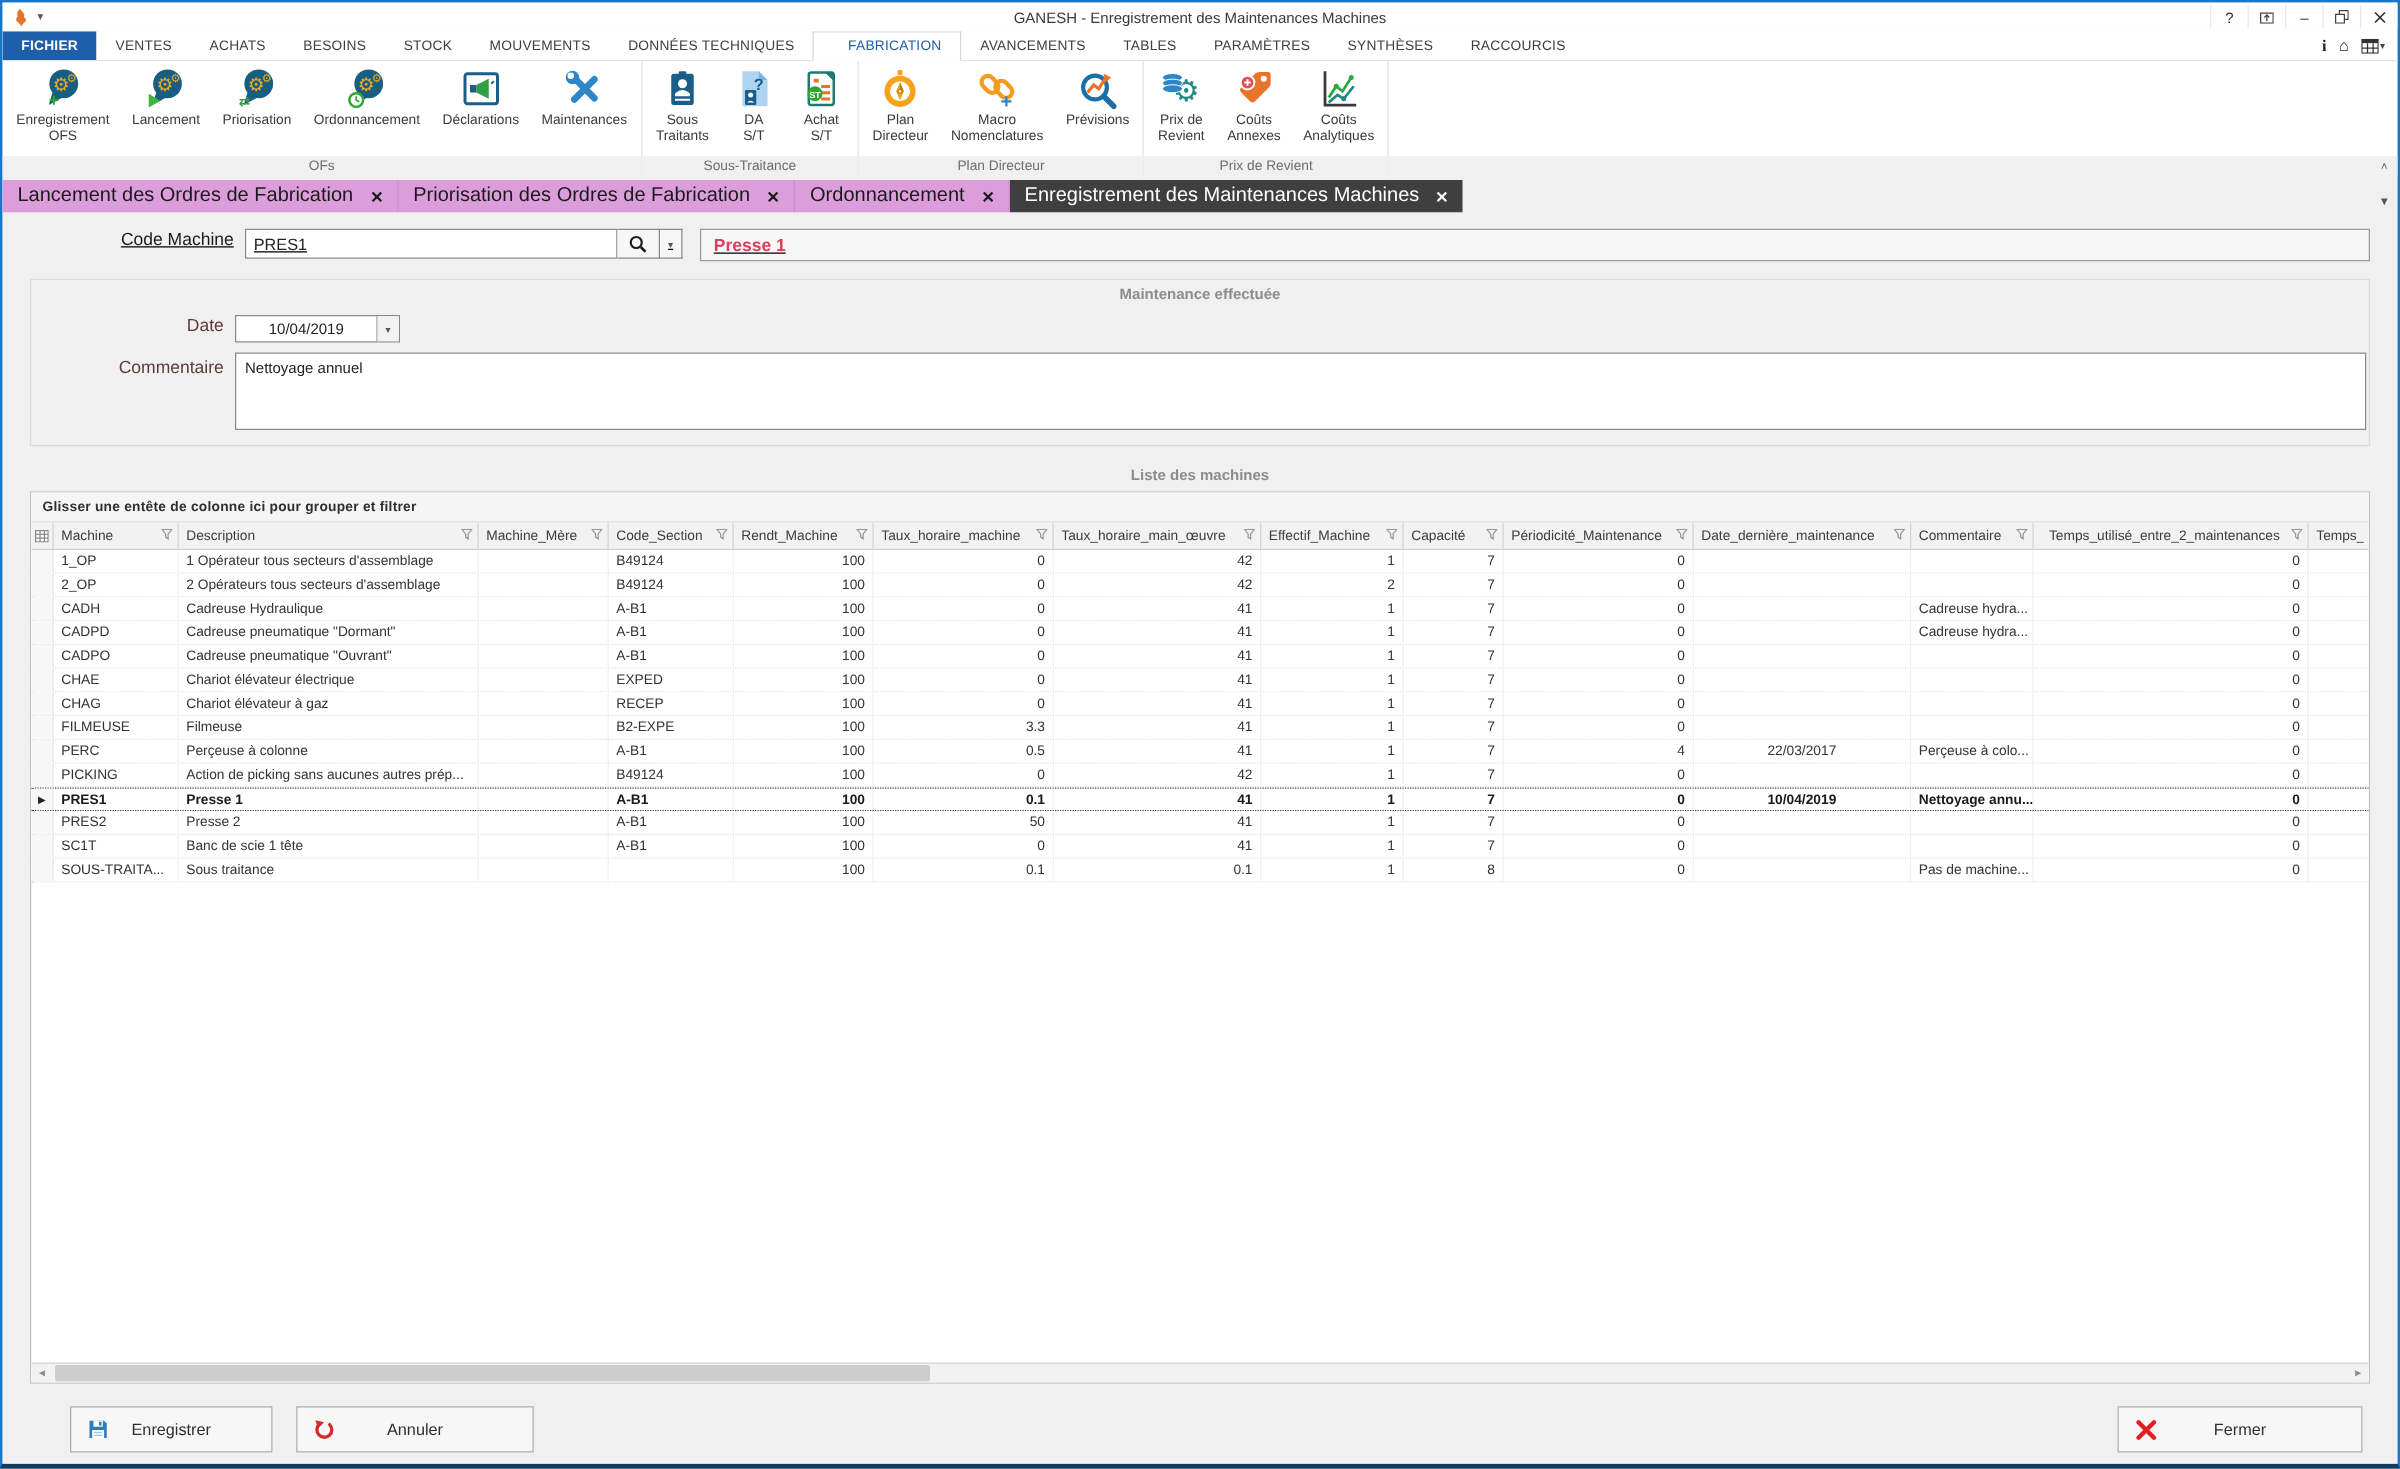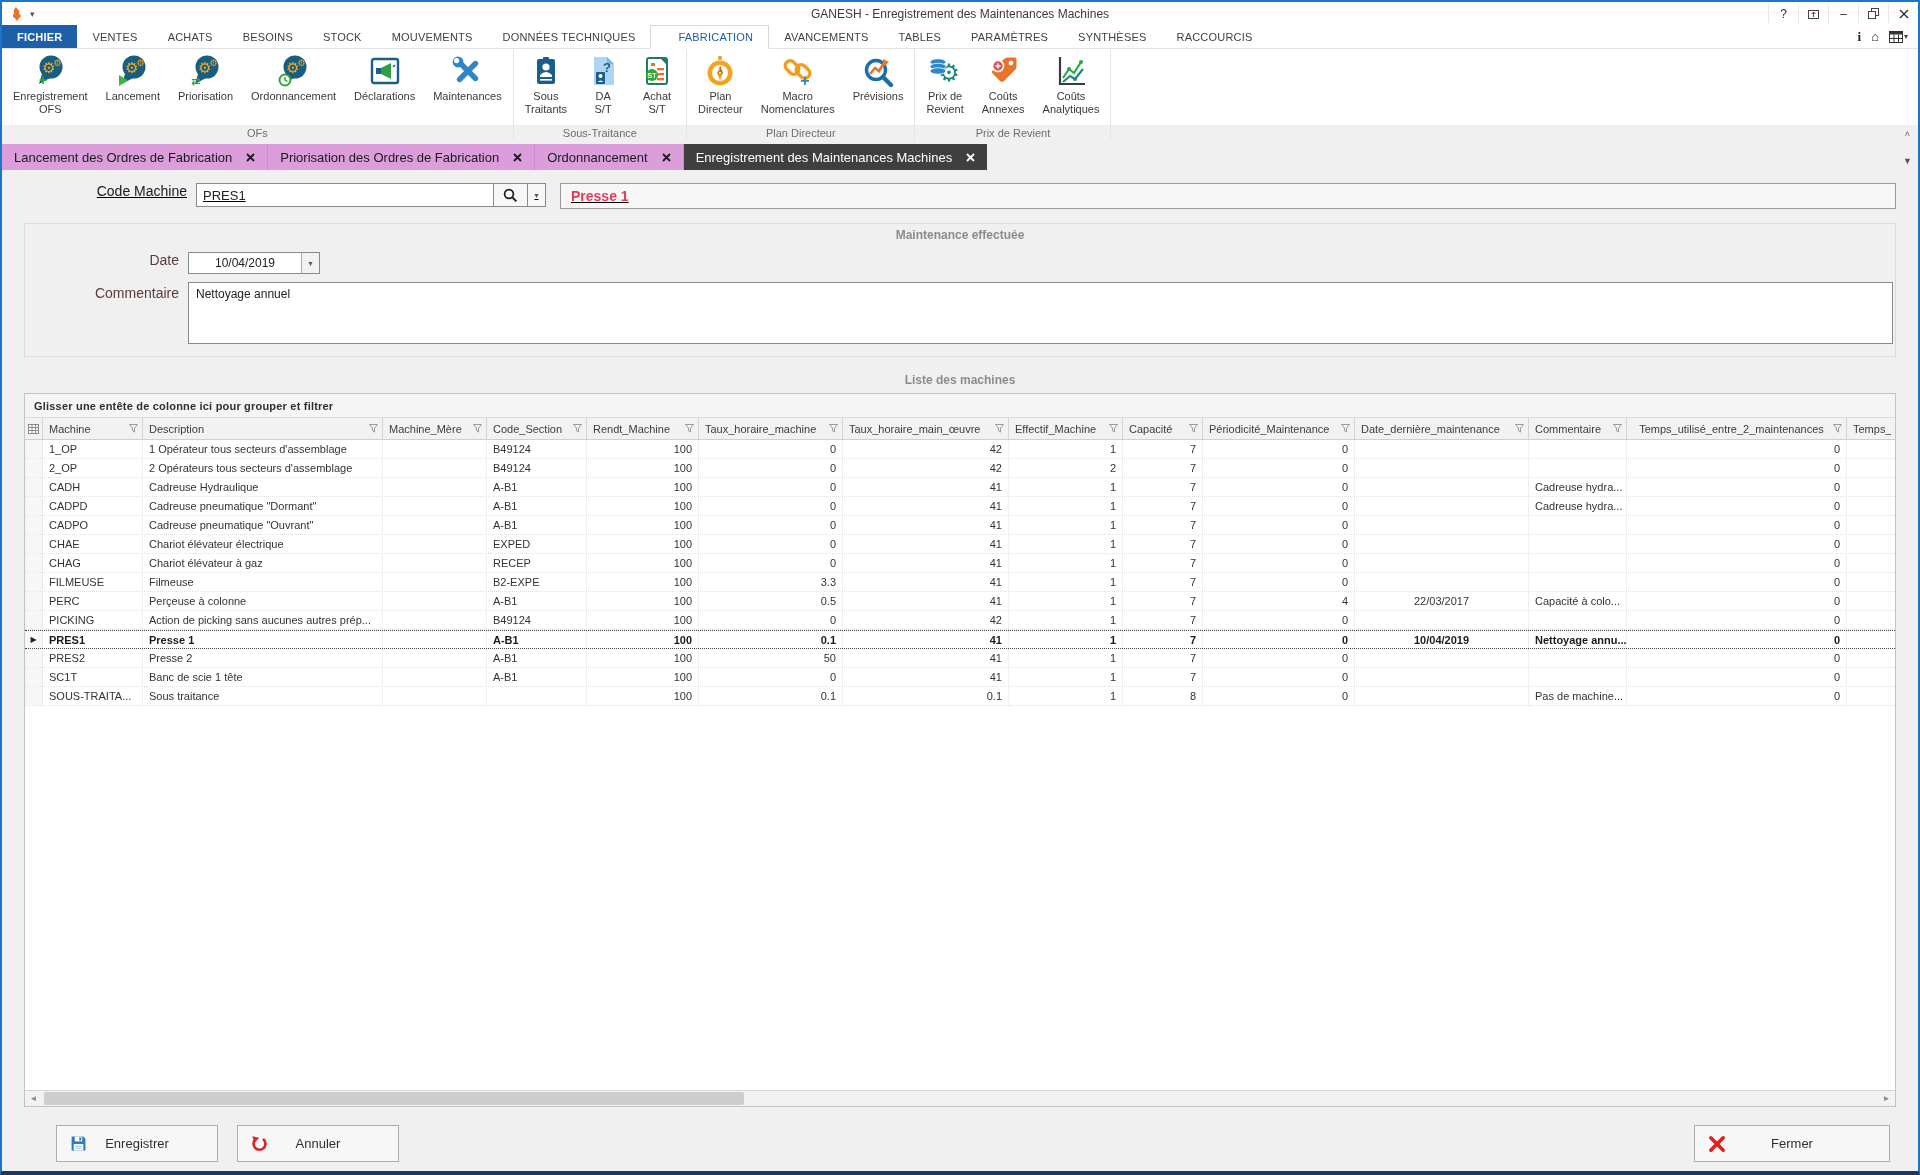--- a/index.html
+++ b/index.html
@@ -36,21 +36,21 @@
   .ricon{ width:34px; height:34px; position:relative; }
   .ricon svg{ width:34px; height:34px; display:block; }
   .rlabel-lines{ text-align:center; font-size:11px; color:#3a3a3a; line-height:13px; margin-top:2px; white-space:nowrap; }
   .rgroup-label{ height:16px; background:#f0f0f0; text-align:center; font-size:11px; color:#6d6d6d; line-height:16px; flex:none; }
   .ribbon-filler{ flex:1; display:flex; flex-direction:column; }
   .ribbon-filler .pad{ flex:1; }
   .ribbon-filler .rgroup-label{ text-align:right; padding-right:8px; color:#777; }
   .collapse-chevron{ font-size:9px; color:#666; }
   
   .tabstrip{ height:29px; background:#f0f0f0; display:flex; align-items:flex-end; flex:none; padding-top:3px; }
-  .tab{ height:26px; display:flex; align-items:center; background:#db9edb; padding:0 12px; font-size:13px;
+  .tab{ height:26px; display:flex; align-items:center; background:#db9edb; padding:0 12px; font-size:16px;
         color:#1a1a1a; border-right:1px solid #c98fc9; cursor:default; white-space:nowrap; }
   .tab .tab-close{ margin-left:14px; display:flex; align-items:center; }
   .tab .tab-close svg line{ stroke:#1a1a1a; }
   .tab.active{ background:#3f3f3f; color:#fff; border-right:none; }
   .tab.active .tab-close svg line{ stroke:#fff; }
   .tabstrip-filler{ flex:1; }
   .tabstrip-caret{ font-size:9px; color:#555; padding:0 6px 4px 0; }
   
   .content{ flex:1; background:#f0f0f0; display:flex; flex-direction:column; padding:0 22px; overflow:hidden; }
   .form-row{ display:flex; margin-top:13px; flex:none;text-decoration:underline; }
@@ -97,21 +97,21 @@
   .hscroll{ height:16px; border-top:1px solid #d6d6d6; background:#f2f2f2; display:flex; flex:none; }
   .hs-arrow{ width:17px; height:15px; display:flex; align-items:center; justify-content:center; font-size:8px; color:#8a8a8a; }
   .hs-track{ flex:1; position:relative; }
   .hs-thumb{ position:absolute; left:2px; top:1px; height:13px; width:700px; background:#cdcdcd; border-radius:2px; }
   
   .footer{ height:54px; background:#f0f0f0; flex:none; position:relative; }
   .f-btn{ position:absolute; top:8px; height:37px; background:#f7f7f7; border:1px solid #adadad;
           font-size:13px; color:#2f2f2f; display:flex; align-items:center; justify-content:center; cursor:default; }
   .f-btn .f-ico{ position:absolute; left:13px; display:flex; align-items:center; }
   #btn-save{ left:54px; width:162px; }
-  #btn-cancel{ left:235px; width:162px; }
+  #btn-cancel{ left:235px; width:190px; }
   #btn-close{ right:28px; width:196px; }
 </style>
 </head>
 <body>
 
 <div class="window">
 
   <div class="titlebar">
     <span class="app-logo">
       <svg viewBox="0 0 16 16">
@@ -701,21 +701,21 @@
             <div class="gcell" style="width: 240px; text-align: left;">Perçeuse à colonne</div>
             <div class="gcell" style="width: 104px; text-align: left;"></div>
             <div class="gcell" style="width: 100px; text-align: left;">A-B1</div>
             <div class="gcell" style="width: 112px; text-align: right;">100</div>
             <div class="gcell" style="width: 144px; text-align: right;">0.5</div>
             <div class="gcell" style="width: 166px; text-align: right;">41</div>
             <div class="gcell" style="width: 114px; text-align: right;">1</div>
             <div class="gcell" style="width: 80px; text-align: right;">7</div>
             <div class="gcell" style="width: 152px; text-align: right;">4</div>
             <div class="gcell" style="width: 174px; text-align: center;">22/03/2017</div>
-            <div class="gcell" style="width: 98px; text-align: left;">Capacité à colo...</div>
+            <div class="gcell" style="width: 98px; text-align: left;">Perçeuse à colo...</div>
             <div class="gcell" style="width: 220px; text-align: right;">0</div>
             <div class="gcell" style="width: 54px; text-align: right; flex: 1 1 0%; border-right: none;"></div>
           </div>
           <div class="grow">
             <div class="gutter"></div>
             <div class="gcell" style="width: 100px; text-align: left;">PICKING</div>
             <div class="gcell" style="width: 240px; text-align: left;">Action de picking sans aucunes autres prép...</div>
             <div class="gcell" style="width: 104px; text-align: left;"></div>
             <div class="gcell" style="width: 100px; text-align: left;">B49124</div>
             <div class="gcell" style="width: 112px; text-align: right;">100</div>

